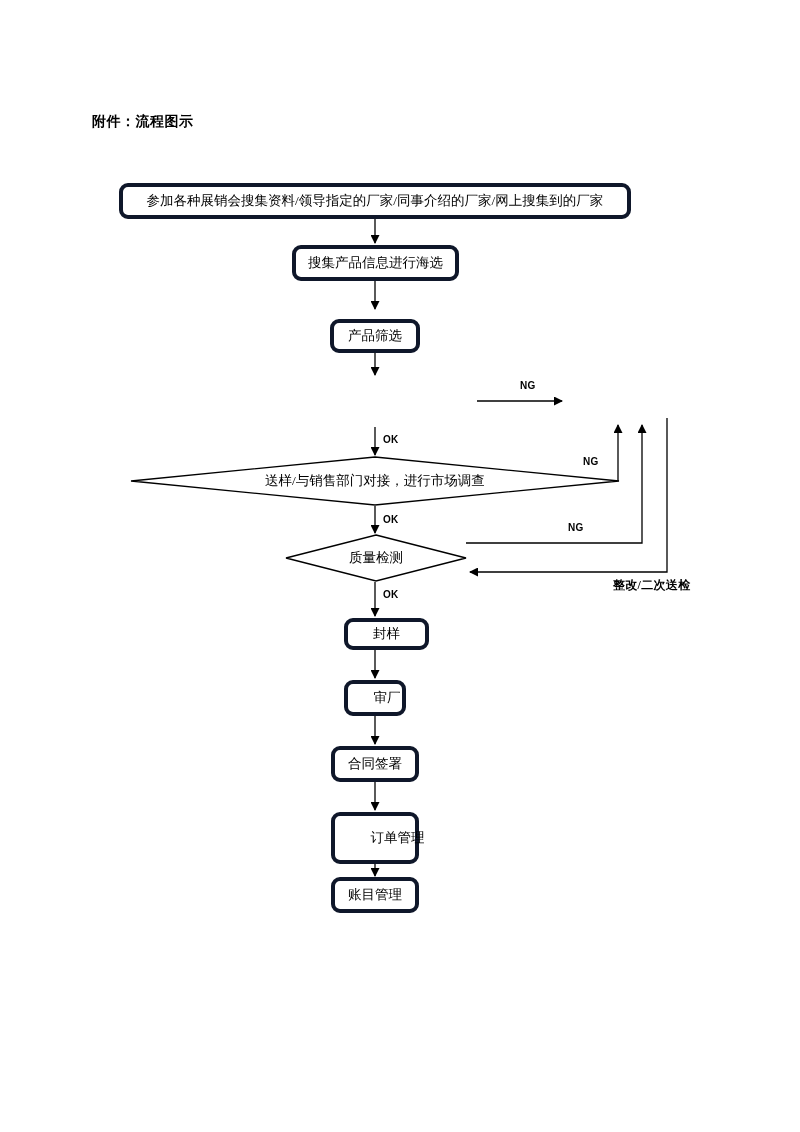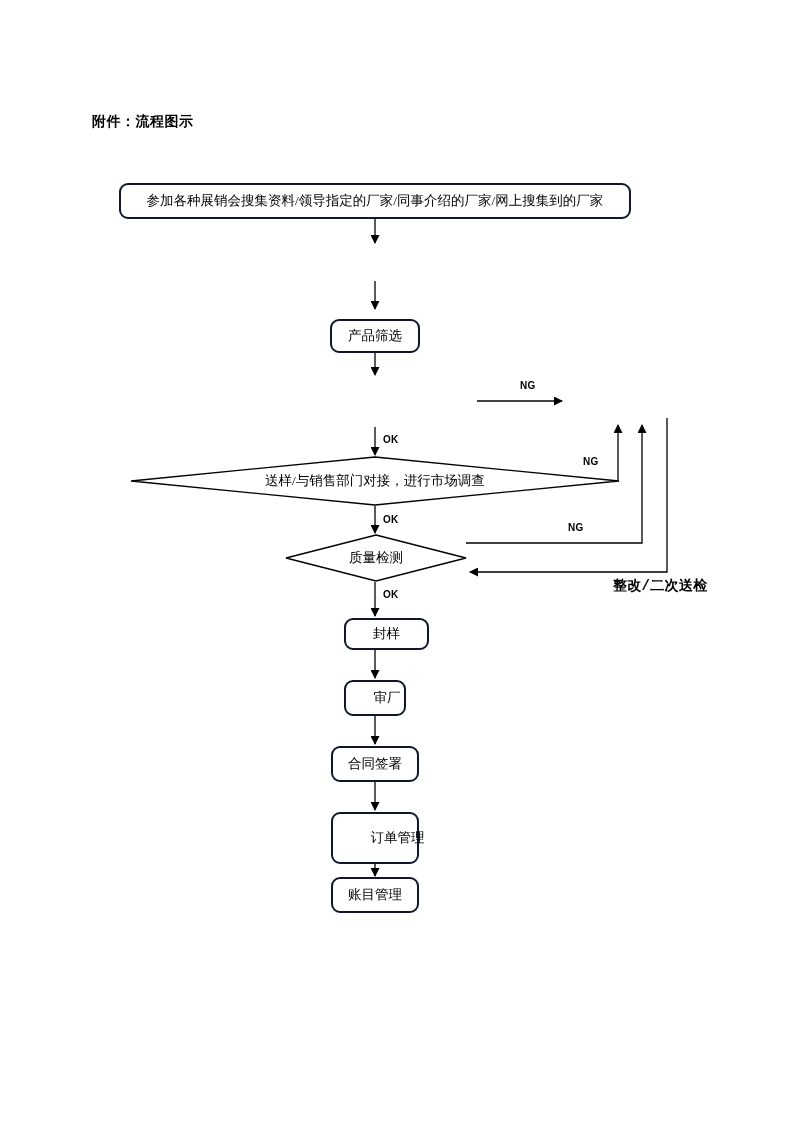--- a/index.html
+++ b/index.html
@@ -47,21 +47,21 @@
     align-items: center;
     justify-content: center;
     text-align: center;
     line-height: 1.1;
     font-family: "Liberation Serif", "DejaVu Serif", serif;
     font-size: 13.5px;
     color: #000;
     background: #ffffff;
   }
   .node.rrect {
-    border: 2px solid #0f172a;
+    border: 4px solid #0f172a;
     border-radius: 9px;
     white-space: nowrap;
   }
   .node.diamond {
     border: none;
     background: transparent;
   }
   .diamond svg {
     position: absolute;
     left: 0;
@@ -75,23 +75,23 @@
   .edge-label {
     position: absolute;
     font-family: Liberation Sans, sans-serif;
     font-weight: bold;
     font-size: 10px;
     letter-spacing: 0.3px;
     white-space: nowrap;
     color: #000;
   }
   .edge-label.cn {
-    font-family: Liberation Mono, monospace;
+    font-family: Liberation Serif, serif;
     font-weight: bold;
-    font-size: 14px;
+    font-size: 12px;
   }
 </style>
 </head>
 <body>
 
 <div id="page">
 
   <div class="doc-title">附件：流程图示</div>
 
   <div id="flow">
@@ -135,20 +135,23 @@
         <path d="M 466 543 L 642 543 L 642 425" marker-end="url(#arrowHead)"></path>
 
         <path d="M 667 418 L 667 572 L 470 572" marker-end="url(#arrowHead)"></path>
       </g>
     </svg>
 
     <div class="node rrect" style="left:119px; top:183px; width:512px; height:36px;">
       <span>参加各种展销会搜集资料/领导指定的厂家/同事介绍的厂家/网上搜集到的厂家</span>
     </div>
 
+    <div class="node rrect" style="left:292px; top:245px; width:167px; height:36px;">
+      <span>搜集产品信息进行海选</span>
+    </div>
 
     <div class="node rrect" style="left:330px; top:319px; width:90px; height:34px;">
       <span>产品筛选</span>
     </div>
 
 
 
     <div class="node diamond" style="left:130px; top:456px; width:490px; height:50px;">
       <svg width="490" height="50">
         <polygon points="245,1 489,25 245,49 1,25" fill="#ffffff" stroke="#000000" stroke-width="1.3"></polygon>

